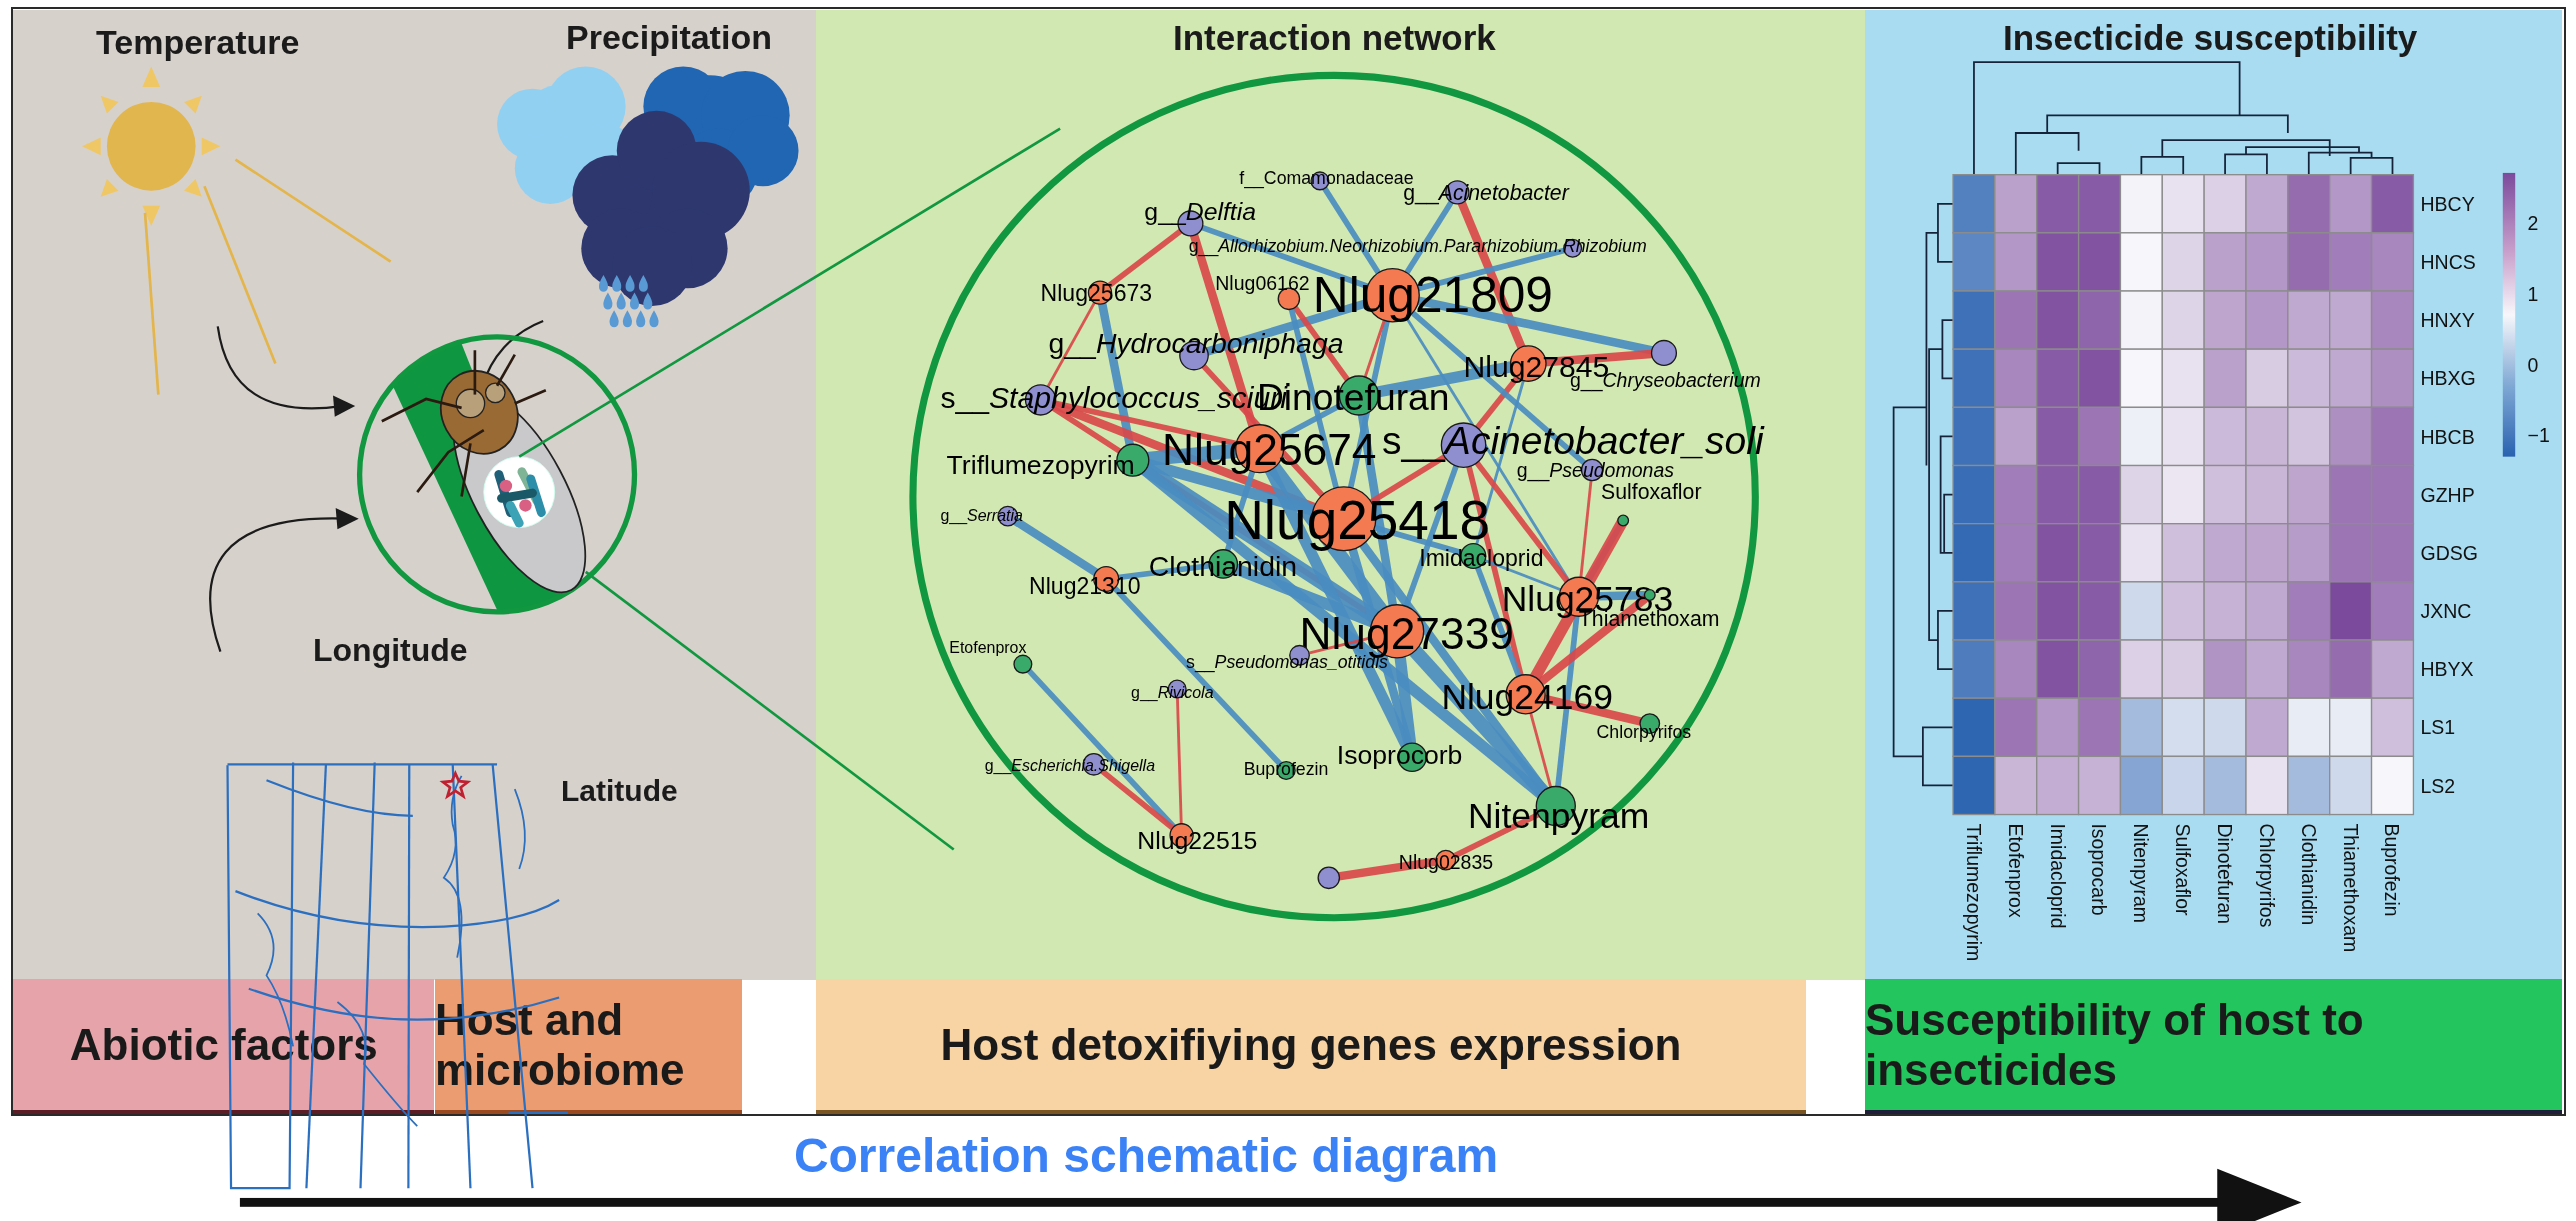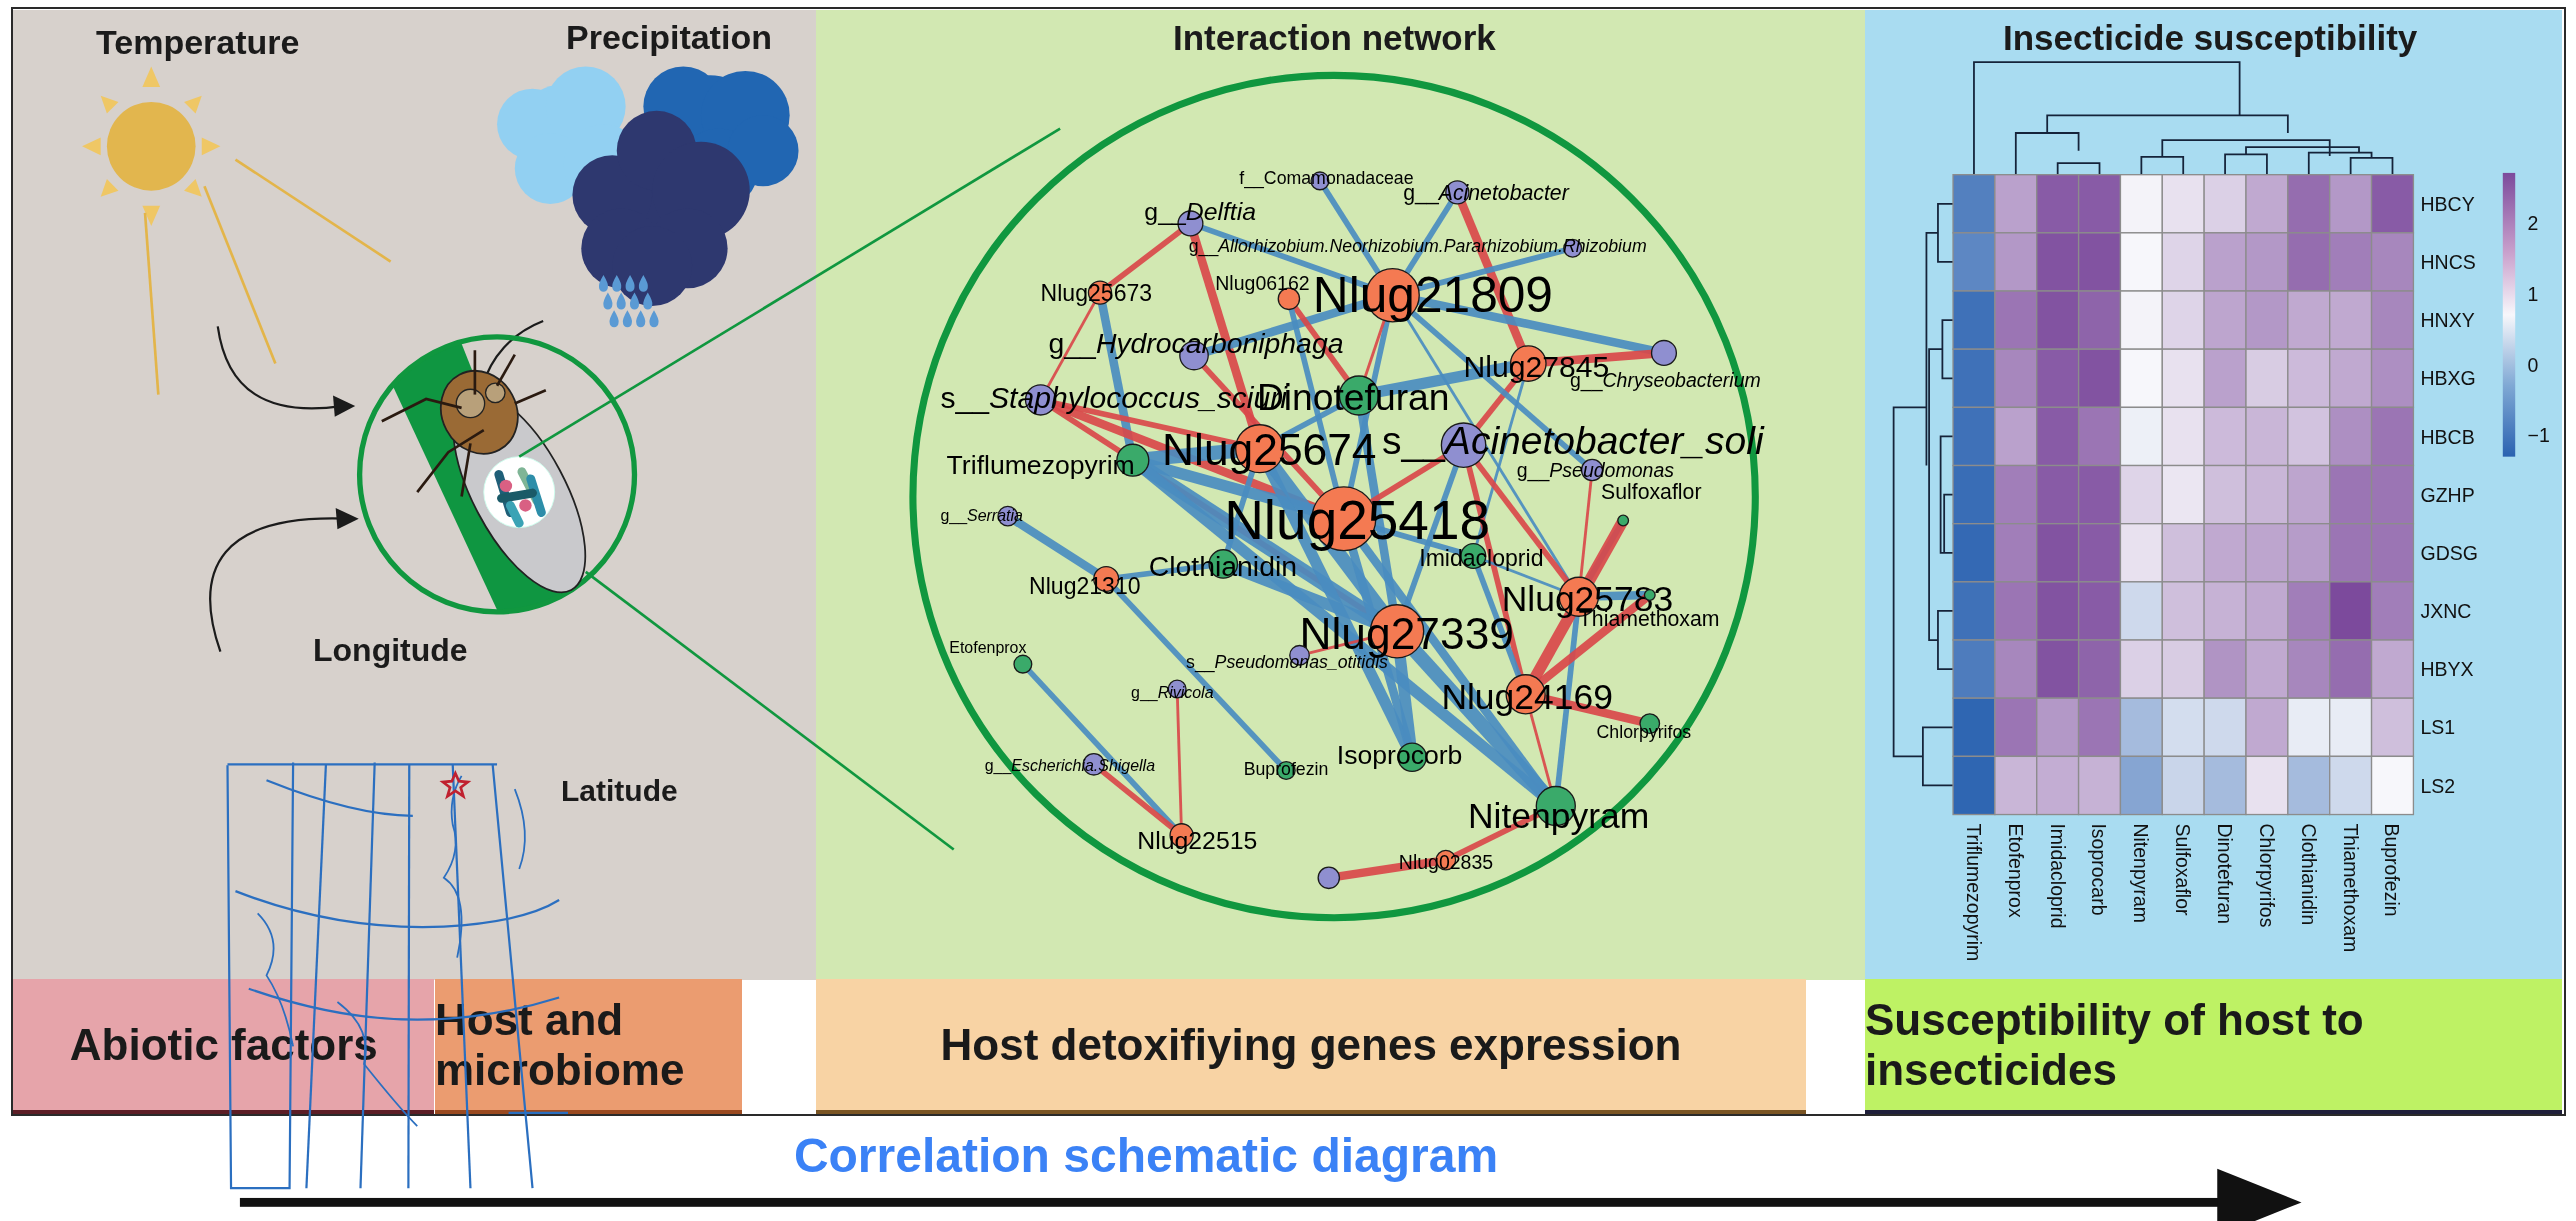--- a/index.html
+++ b/index.html
@@ -6,21 +6,21 @@
   body{width:2576px;height:1221px;position:relative;overflow:hidden;font-family:"Liberation Sans",sans-serif;}
   #frame{position:absolute;left:10.6px;top:7px;width:2555px;height:1109px;border:2.7px solid #2a2a2a;box-sizing:border-box;}
   .panel{position:absolute;top:9.8px;height:970px;}
   #p-abiotic{left:13.3px;width:803px;background:#d7d1cc;}
   #p-network{left:816px;width:1049px;background:#d2e8b2;}
   #p-heat{left:1865px;width:697px;background:#a9dcf1;}
   .band{position:absolute;top:979px;height:131px;display:flex;align-items:center;justify-content:center;font-weight:bold;font-size:44px;color:#1a1a1a;}
   #b1{left:13.3px;width:421px;background:#e6a4aa;border-bottom:4.4px solid #5c1e26;}
   #b2{left:435px;width:307px;background:#eb9c70;border-bottom:4.4px solid #9a4a20;}
   #b3{left:816px;width:990px;background:#f8d3a4;border-bottom:4.4px solid #7a5524;}
-  #b4{left:1865px;width:697px;background:#bef264;border-bottom:4.4px solid #1f1f3a;}
+  #b4{left:1865px;width:697px;background:#22c55e;border-bottom:4.4px solid #1f1f3a;}
   .ttl{position:absolute;font-weight:bold;color:#1b1b1b;}
   #svg-main{position:absolute;left:0;top:0;}
   #bottom-title{position:absolute;left:0;width:2292px;top:1128px;text-align:center;font-weight:bold;font-size:48px;color:#3b82f6;}
   .rowlab{font-family:"Liberation Sans",sans-serif;font-size:22px;fill:#111;}
   .collab{font-family:"Liberation Sans",sans-serif;font-size:22px;fill:#111;}
   .nl{font-family:"Liberation Sans",sans-serif;fill:#000;}
 </style>
 </head>
 <body>
 

